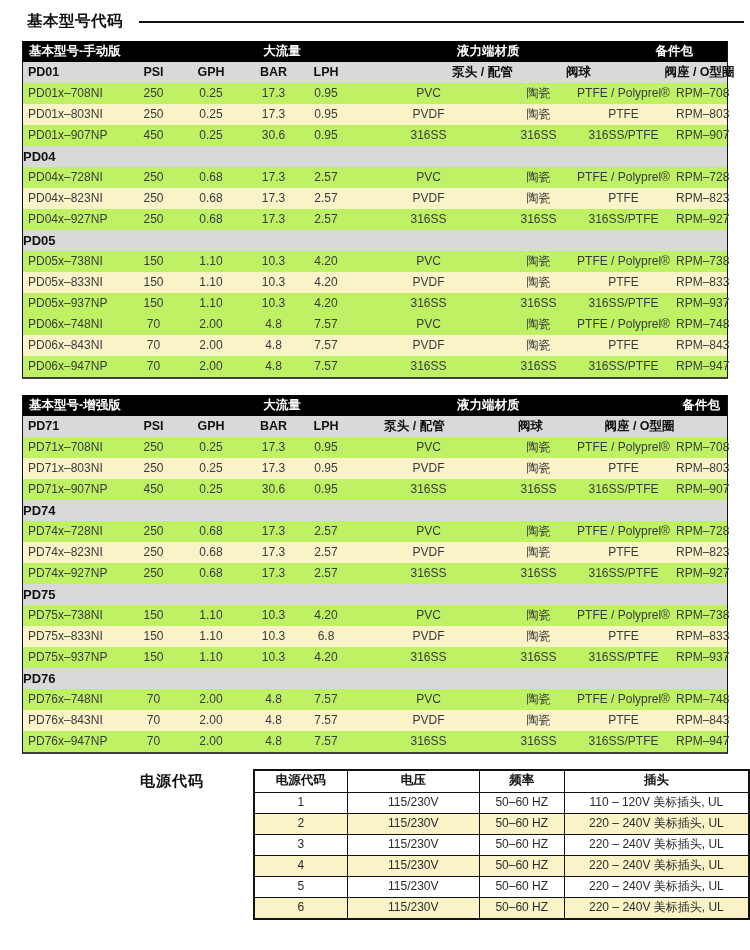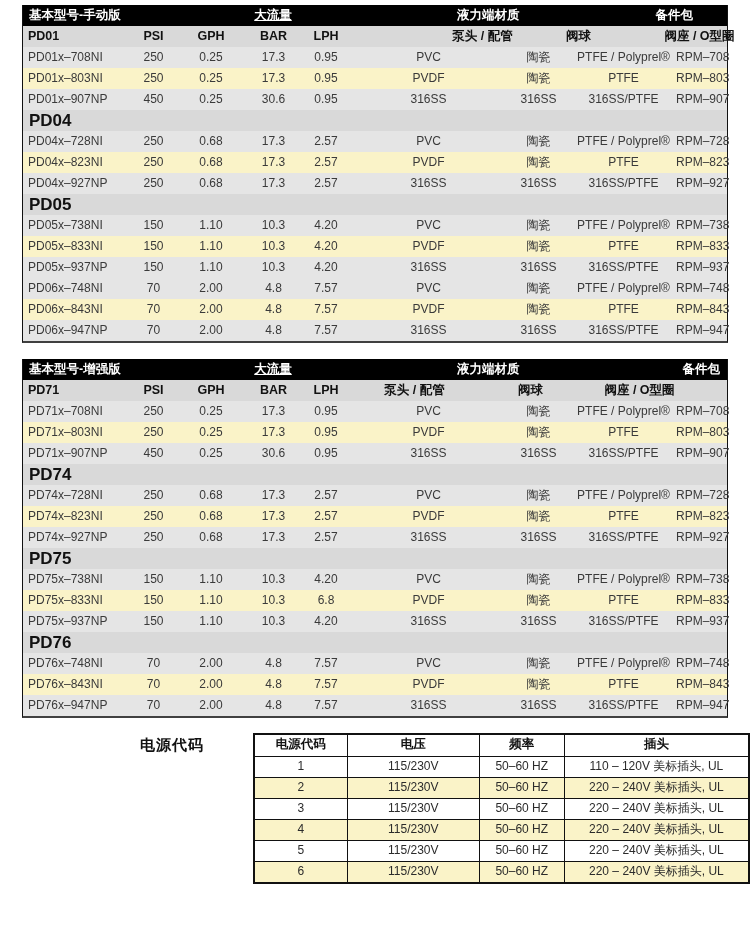--- a/index.html
+++ b/index.html
@@ -28,37 +28,37 @@
     border-left:1.5px solid #111; border-right:1.5px solid #111; border-bottom:2px solid #404040;
   }
   .model-table.first{ margin-top:5px; }
   .model-table.second{ margin-top:16px; }
 
   .thead-black{
     position:relative; height:21px; background:var(--black);
     color:#fff; font-weight:bold; font-size:12.5px; line-height:21px;
   }
   .h-left{ position:absolute; left:6px; }
-  .h-flow{ position:absolute; left:205px; width:90px; text-align:center;text-decoration:underline; }
+  .h-flow{ position:absolute; left:214px; width:90px; text-align:center; }
   .h-mat{ position:absolute; left:434px; width:110px; text-align:left; }
   .h-kit{ position:absolute; right:34px; }
   .t-enhanced .h-kit{ right:7px; }
 
   .row{
     display:grid;
     grid-template-columns:108px 45px 70px 55px 50px 155px 65px 105px 1fr;
     height:21px; line-height:21px; font-size:12px;
   }
   .row .cell{ text-align:center; white-space:nowrap; overflow:visible; }
   .row .c0{ text-align:left; padding-left:5px; }
 
   .subheader-row{ background:var(--gray); font-weight:bold; color:#111; font-size:12.5px; }
   .section-row{ display:block; background:var(--gray); height:21px; line-height:21px;
-                font-weight:bold; color:#111; font-size:17px; padding-left:6px; }
-  .data-row{ background:#e5e5e5; color:#3a3a3a; }
+                font-weight:bold; color:#111; font-size:13px; }
+  .data-row{ background:#bef264; color:#3a3a3a; }
   .data-row.hl{ background:var(--hl); }
 
   
   .t-manual  .sub5{ transform:translateX(54px); }
   .t-manual  .sub6{ transform:translateX(40px); }
   .t-manual  .sub7{ transform:translateX(76px); }
   .t-enhanced .sub5{ transform:translateX(-14px); }
   .t-enhanced .sub6{ transform:translateX(-8px); }
   .t-enhanced .sub7{ transform:translateX(16px); }
 
@@ -74,20 +74,24 @@
   .p-row .p-cell{ text-align:center; border-right:1.5px solid #111; white-space:nowrap; }
   .p-row .p-cell:last-child{ border-right:none; }
   .p-row.p-head{ font-weight:bold; color:#111; font-size:12.5px; }
   .p-row.hl{ background:var(--hl); }
 </style>
 </head>
 <body>
 
 <div class="page">
 
+  <div class="page-header">
+    <span class="page-title">基本型号代码</span>
+    <span class="title-rule"></span>
+  </div>
 
   <section class="model-table first t-manual" id="table-manual">
       <div class="thead-black">
         <span class="h-left">基本型号-手动版</span>
         <span class="h-flow">大流量</span>
         <span class="h-mat">液力端材质</span>
         <span class="h-kit">备件包</span>
       </div>
       <div class="row subheader-row">
         <span class="cell c0 sub0">PD01</span>

